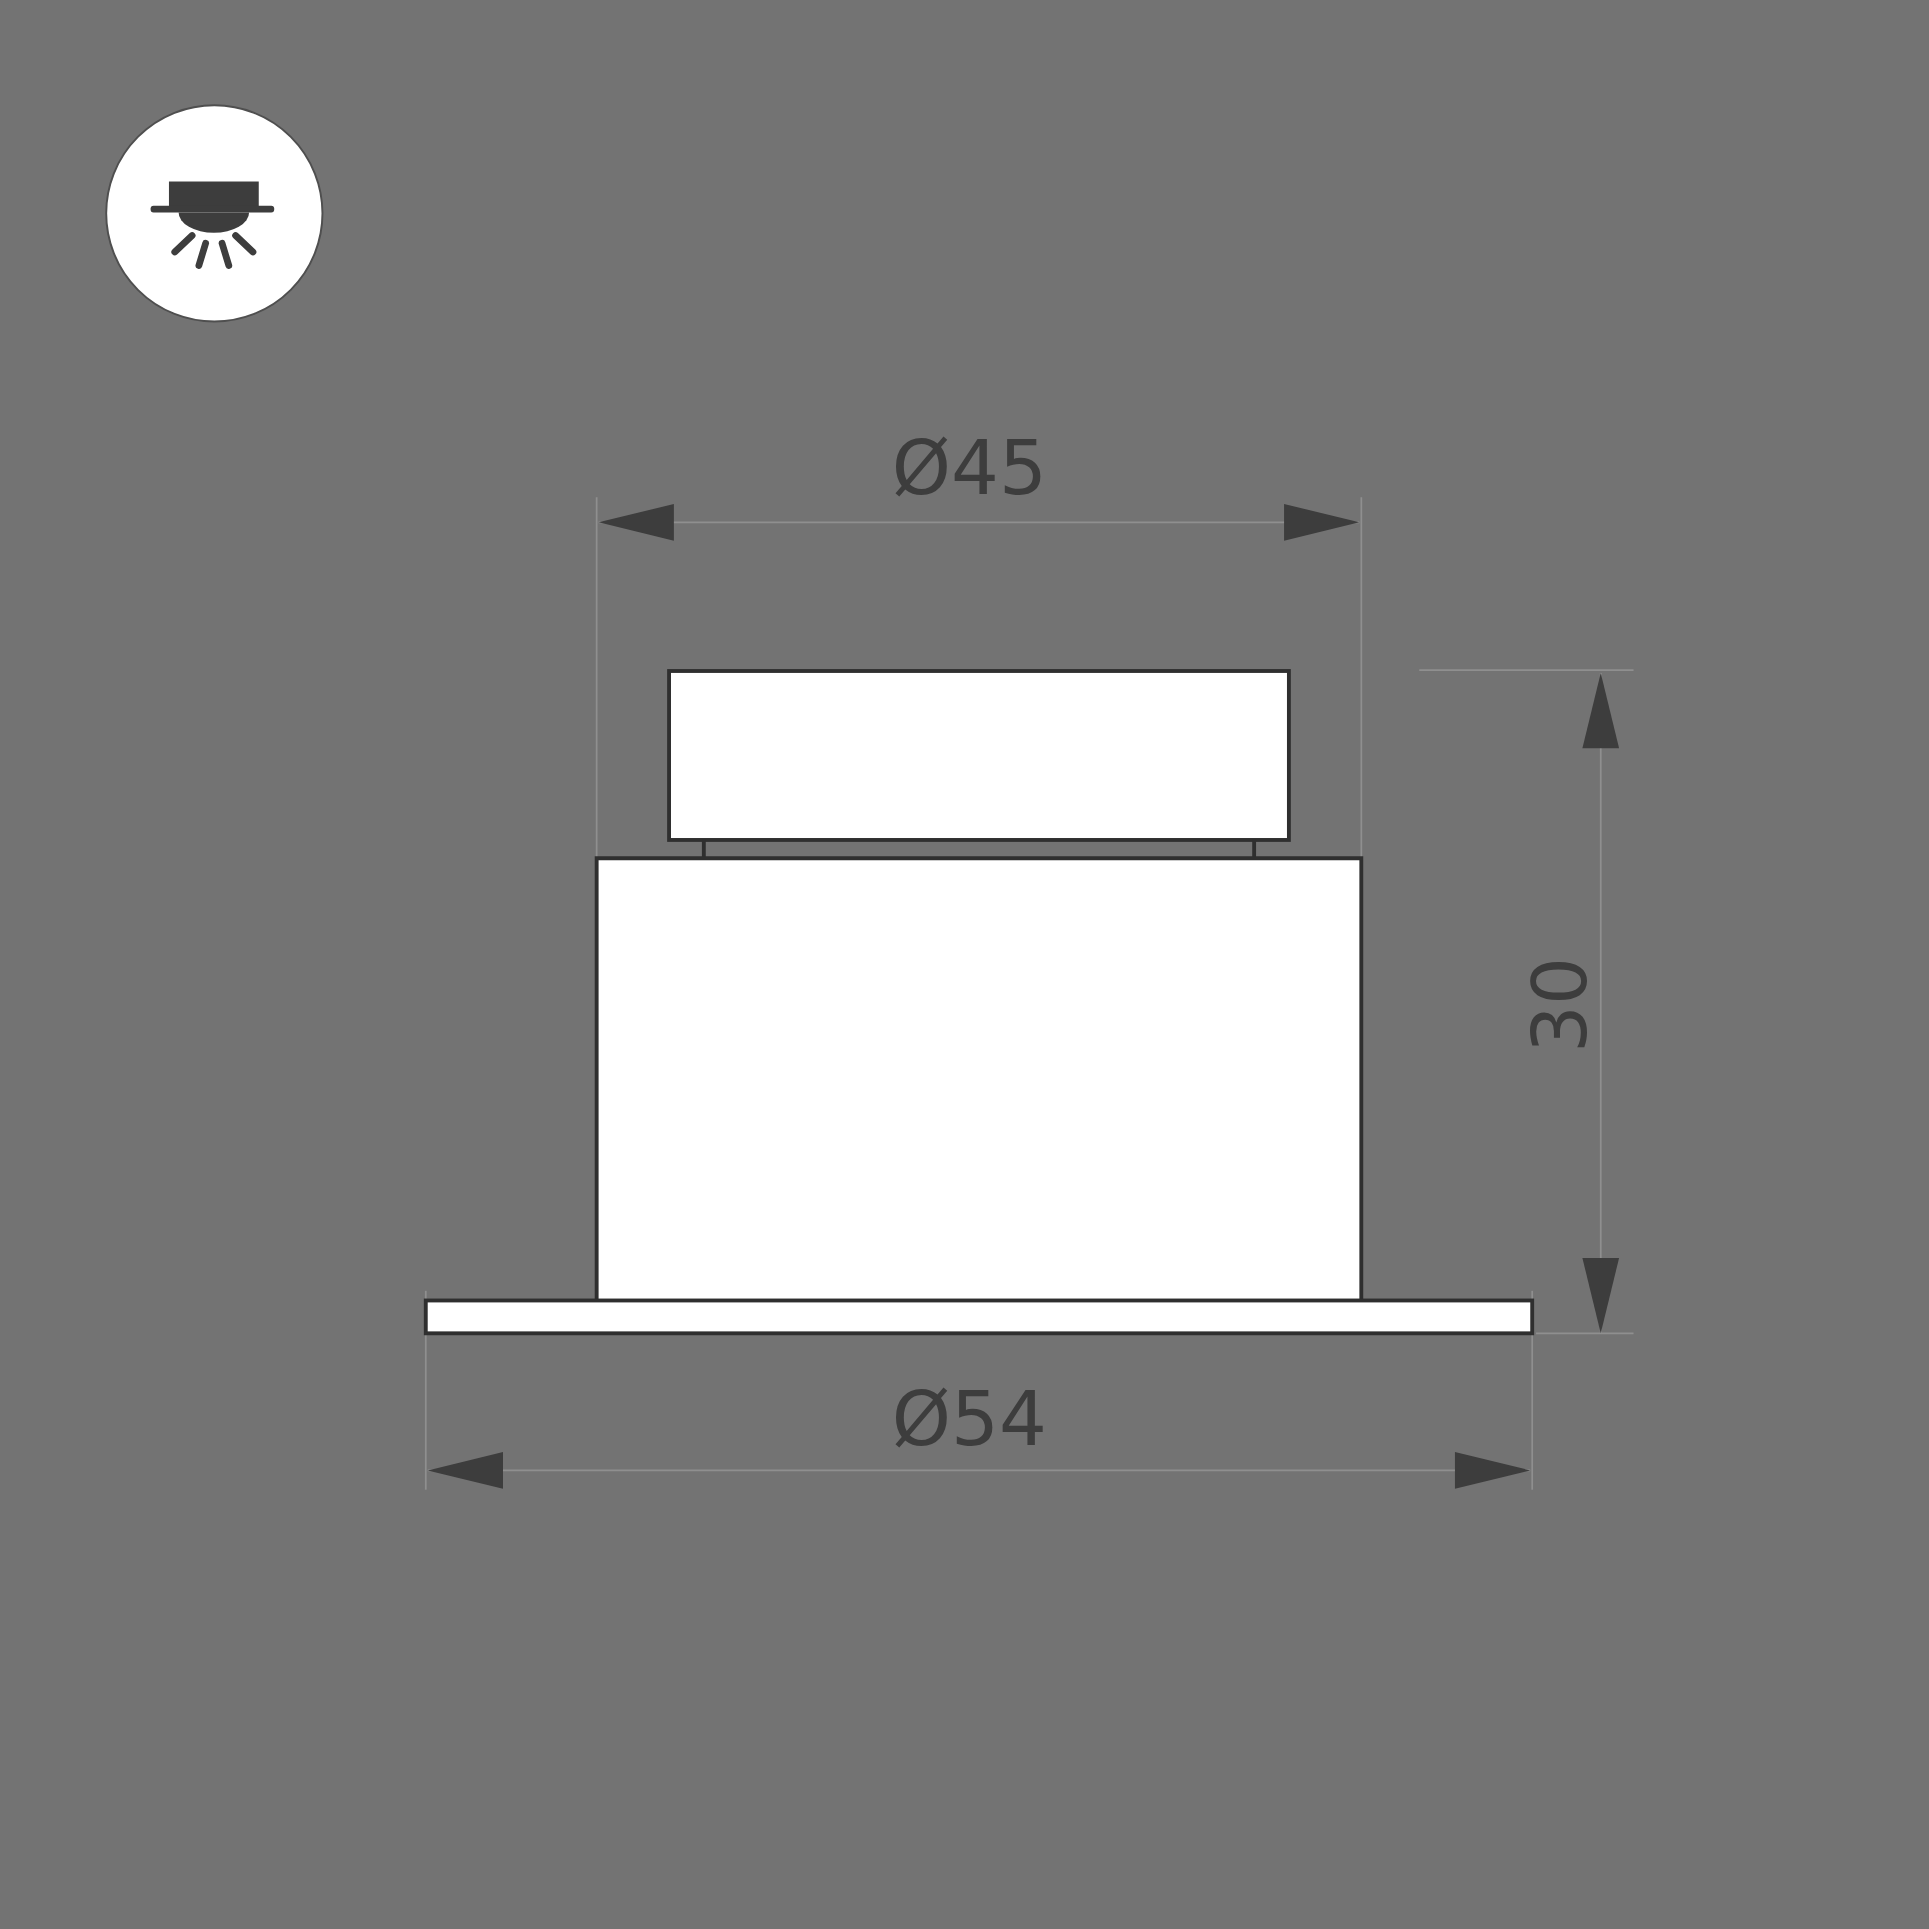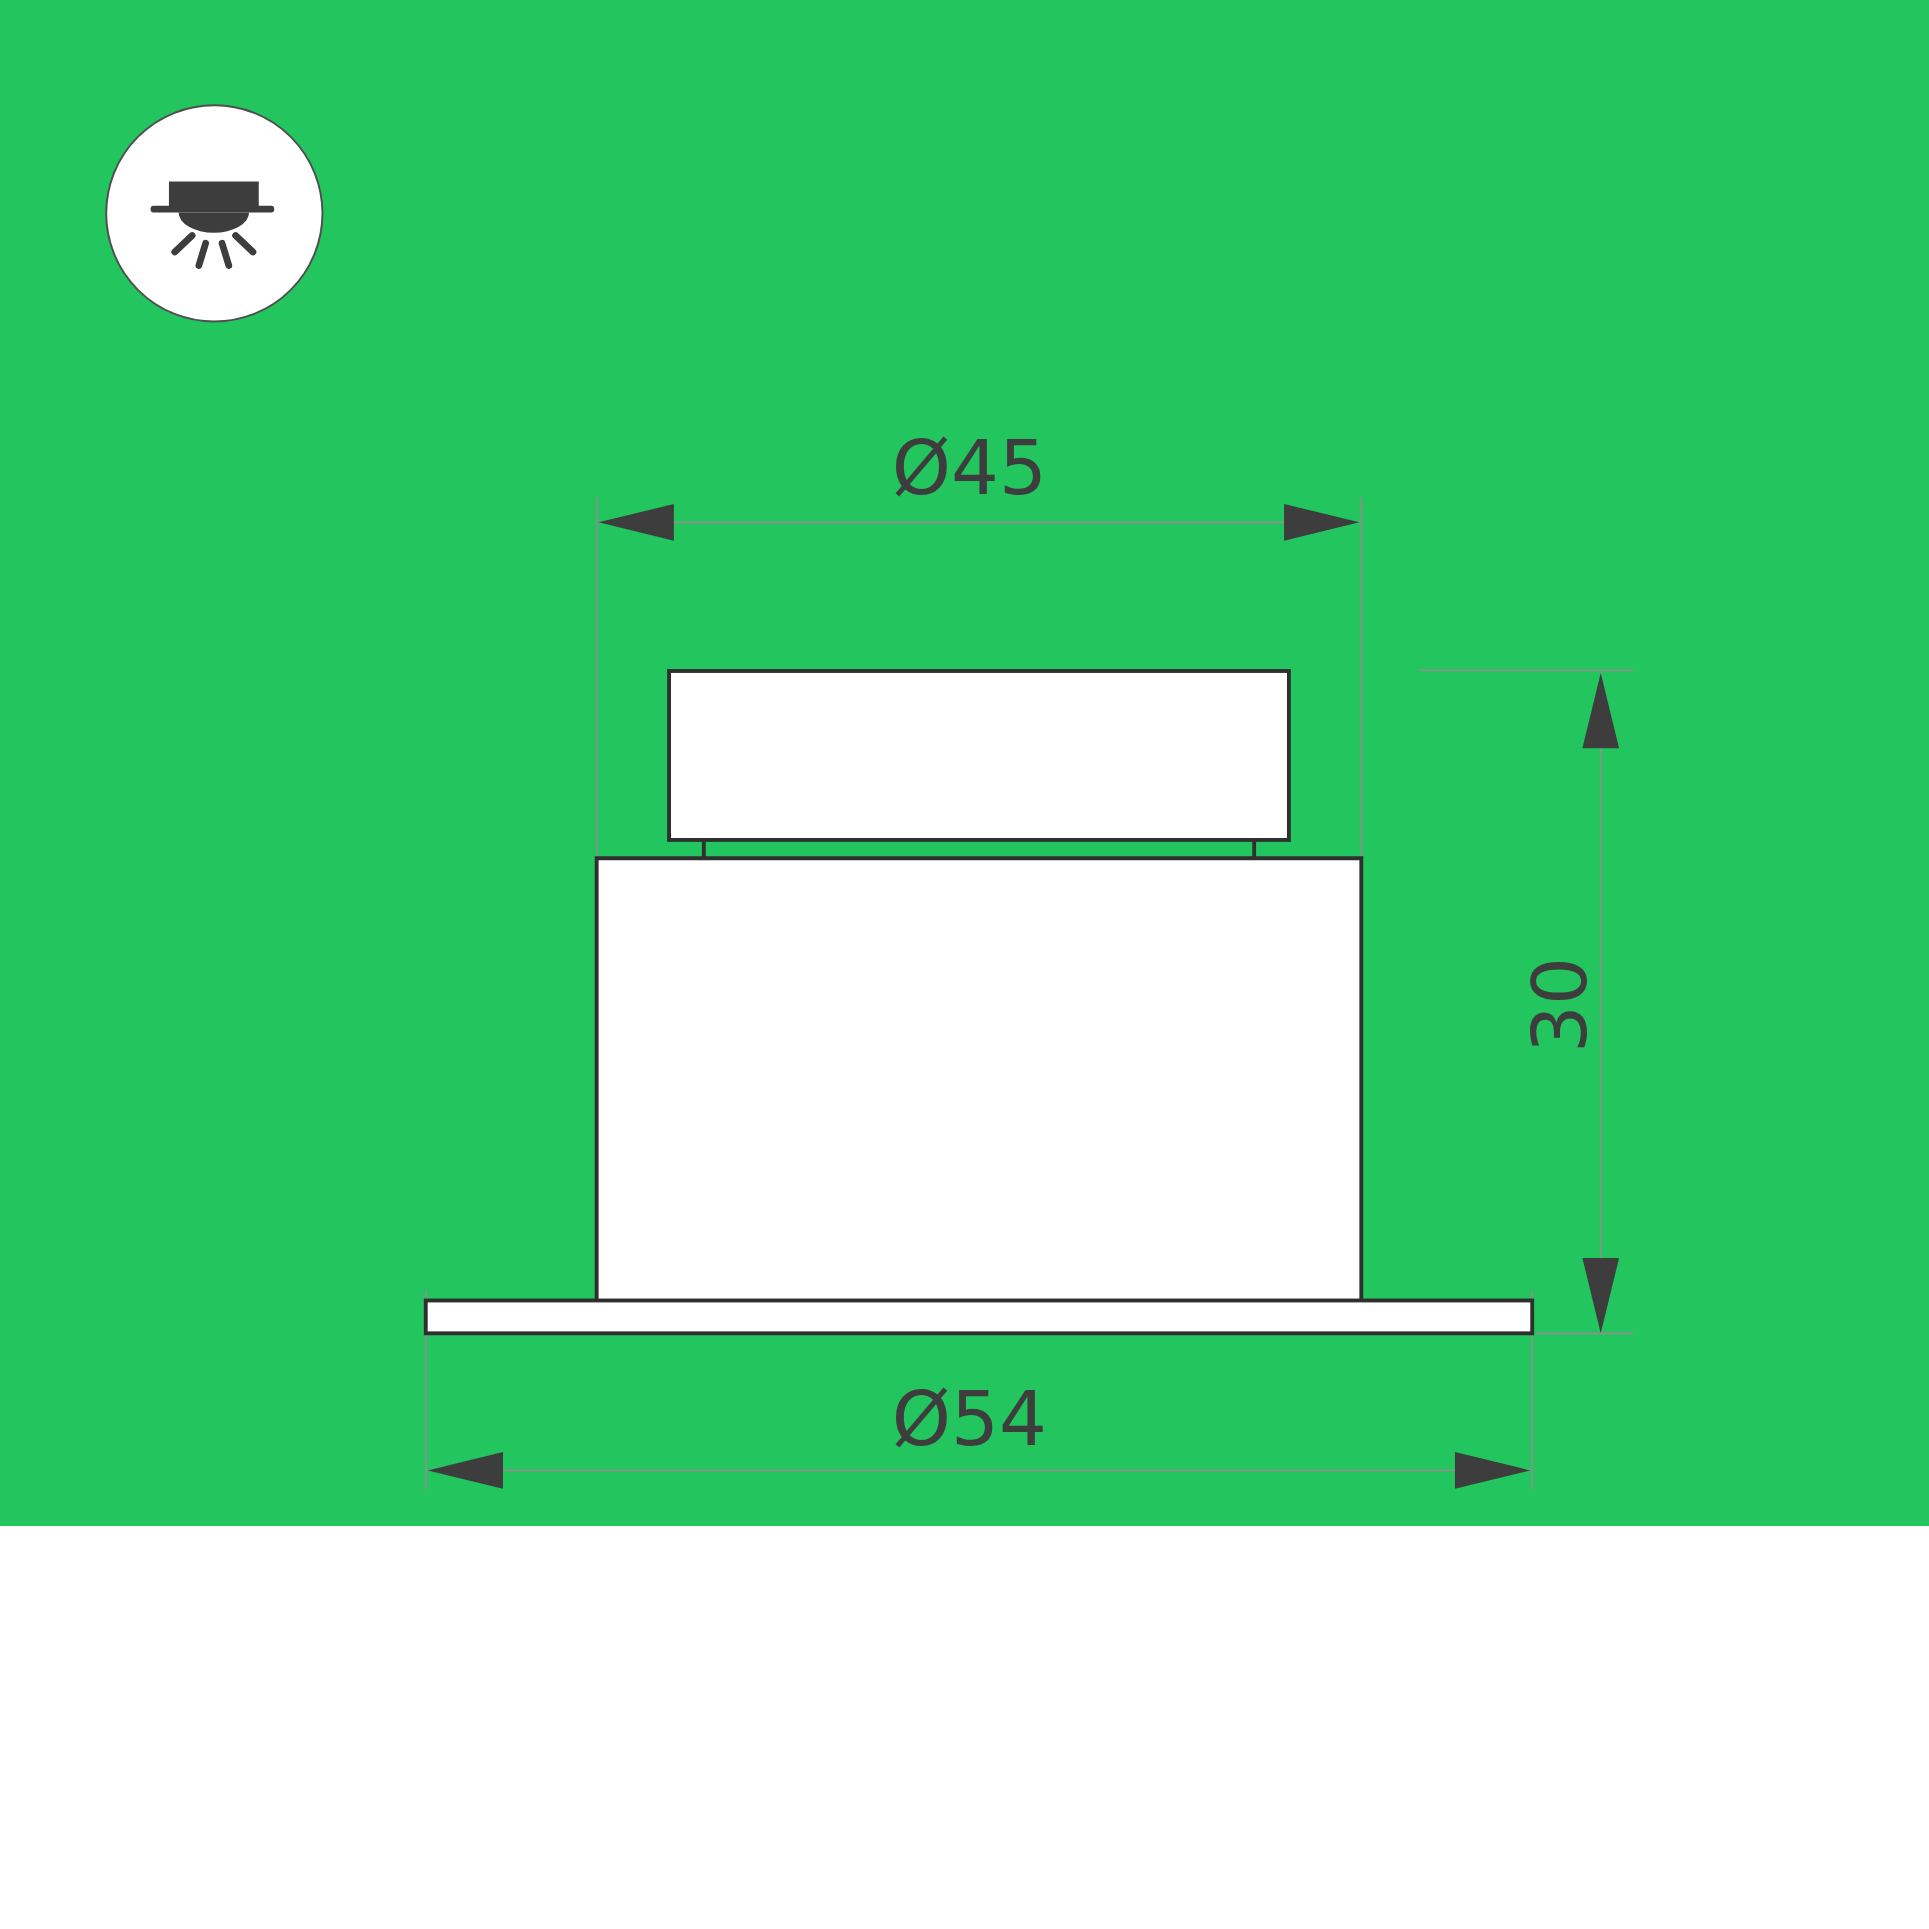--- a/index.html
+++ b/index.html
@@ -3,22 +3,22 @@
 <meta charset="utf-8">
 <style>
   html, body {
     margin: 0;
     padding: 0;
     background: #ffffff;
   }
   .canvas {
     position: relative;
     width: 1929px;
-    height: 1526px;
-    background: #22c55e;
+    height: 1929px;
+    background: #737373;
     overflow: hidden;
   }
   svg { display: block; }
   .dim-text {
     font-family: "DejaVu Sans", "Liberation Sans", sans-serif;
     font-size: 78px;
     fill: #3d3d3d;
     letter-spacing: 0px;
   }
 </style>

